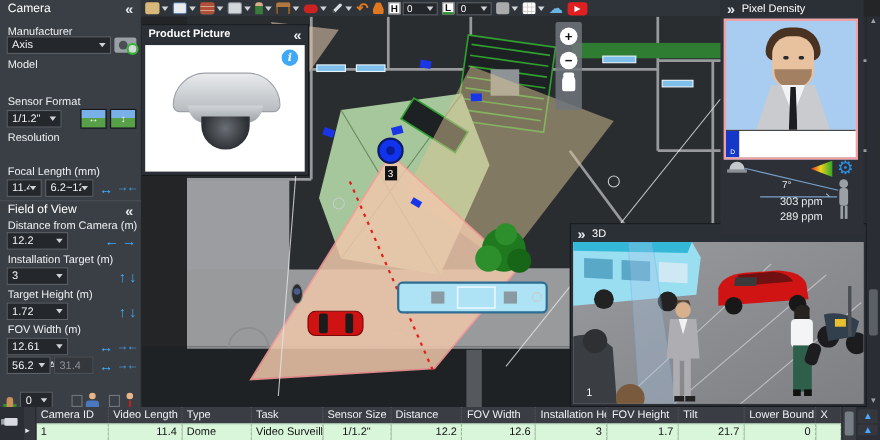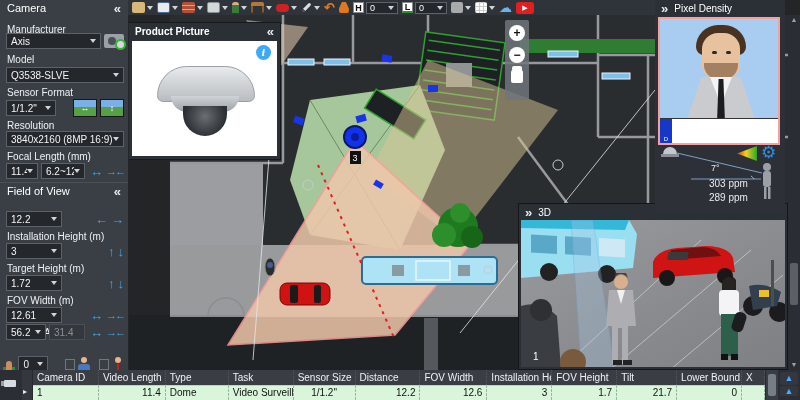--- a/index.html
+++ b/index.html
@@ -297,79 +297,68 @@
     <div class="lbl" style="top:24px;text-align:right;">Manufacturer</div>
     <div class="row" style="top:33px;">
       <div class="dd" style="flex:1;">
         <span class="tx">Axis</span>
         <span class="chev"></span>
       </div>
       <div class="cam-search"></div>
     </div>
 
     <div class="lbl" style="top:54px;">Model</div>
-    <div class="row" style="top:67px;">
-      <div class="dd" style="flex:1;">
-        <span class="tx">Q3538-SLVE</span>
-        <span class="chev"></span>
-      </div>
-    </div>
 
     <div class="lbl" style="top:87px;">Sensor Format</div>
     <div class="row" style="top:99px;">
       <div class="dd" style="width:50px;">
         <span class="tx">1/1.2"</span>
         <span class="chev"></span>
       </div>
       <div style="flex:1;"></div>
       <div class="orient">
           <span>↔</span>
         </div>
       <div class="orient">
           <span>↕</span>
         </div>
     </div>
 
     <div class="lbl" style="top:120px;">Resolution</div>
-    <div class="row" style="top:131px;">
-      <div class="dd" style="flex:1;">
-        <span class="tx">3840x2160 (8MP 16:9)</span>
-        <span class="chev"></span>
-      </div>
-    </div>
 
     <div class="lbl" style="top:151px;">Focal Length (mm)</div>
     <div class="row" style="top:163px;">
       <div class="dd" style="width:32px;">
         <span class="tx">11.4</span>
         <span class="chev"></span>
       </div>
       <div class="dd" style="width:44px;">
         <span class="tx">6.2~12.</span>
         <span class="chev"></span>
       </div>
       <span class="arr" style="margin-left:auto;">↔</span>
       <span class="arr sm">→←</span>
     </div>
 
     <div class="shead" style="top:182px;">
       <span>Field of View</span>
       <span class="collapse">«</span>
     </div>
 
+    <div class="lbl" style="top:200px;">Distance from Camera  (m)</div>
     <div class="row" style="top:211px;">
       <div class="dd" style="width:56px;">
         <span class="tx">12.2</span>
         <span class="chev"></span>
       </div>
       <span class="arr" style="margin-left:auto;">←</span>
       <span class="arr">→</span>
     </div>
 
-    <div class="lbl" style="top:231px;">Installation Height (m)</div>
+    <div class="lbl" style="top:231px;">Installation Target (m)</div>
     <div class="row" style="top:243px;">
       <div class="dd" style="width:56px;">
         <span class="tx">3</span>
         <span class="chev"></span>
       </div>
       <span class="arr" style="margin-left:auto;">↑</span>
       <span class="arr">↓</span>
     </div>
 
     <div class="lbl" style="top:263px;">Target Height (m)</div>

